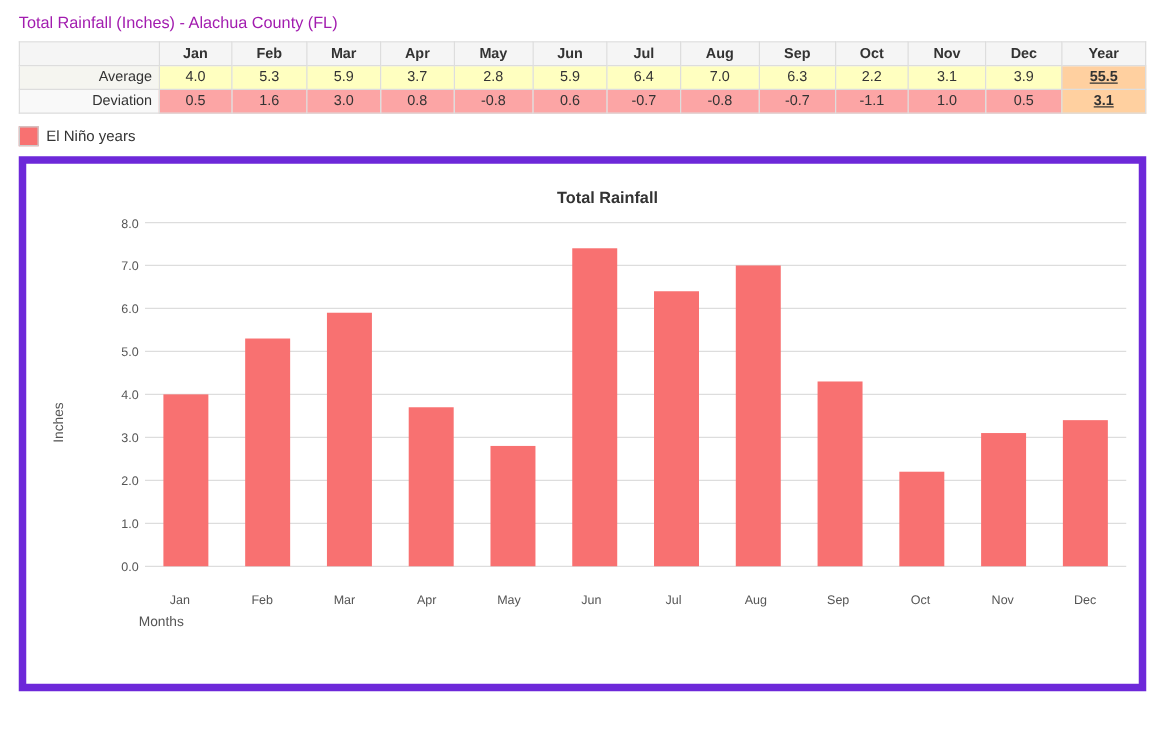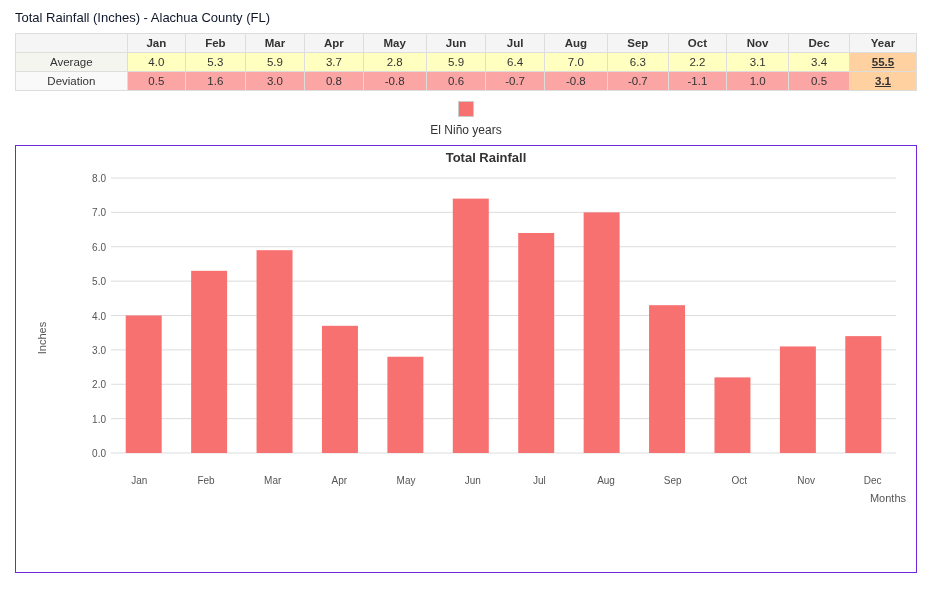--- a/index.html
+++ b/index.html
@@ -9,40 +9,40 @@
       background: #fff;
       color: #333;
       width: 932px;
       min-height: 604px;
       padding: 10px 15px;
     }
     #page-title {
       font-size: 13px;
       font-weight: normal;
       margin-bottom: 8px;
-      color: #0f172a;
+      color: #a21caf;
     }
     
     .data-table {
       width: 100%;
       border-collapse: collapse;
       margin-bottom: 10px;
       font-size: 11.5px;
     }
     .data-table th, .data-table td {
       text-align: center;
       padding: 3px 5px;
       border: 1px solid #ddd;
     }
     .data-table th {
       background: #f5f5f5;
       font-weight: bold;
     }
     .data-table td:first-child {
-      text-align: center;
+      text-align: right;
       font-weight: normal;
       background: #f9f9f9;
     }
     .row-average td {
       background: #ffffc0;
     }
     .row-average td:first-child {
       background: #f5f5f0;
     }
     .row-deviation td {
@@ -52,54 +52,53 @@
       background: #ffd0a0 !important;
       font-weight: bold;
       text-decoration: underline;
     }
     
     .legend {
       display: flex;
       align-items: center;
       margin-bottom: 8px;
       gap: 6px;
-      flex-direction: column;
     }
     .legend-box {
       width: 16px;
       height: 16px;
       background: #f87171;
       border: 1px solid #ccc;
       flex-shrink: 0;
     }
     
     .chart-container {
-      border: 1px solid #6d28d9;
+      border: 6px solid #6d28d9;
       background: #fff;
-      padding: 4px 10px 30px 50px;
+      padding: 19px 10px 30px 50px;
       position: relative;
       height: 428px;
     }
     .chart-title {
       text-align: center;
       font-size: 13px;
       font-weight: bold;
       margin-bottom: 8px;
     }
     .y-axis-label {
       position: absolute;
       left: -40px;
       top: 50%;
       transform: translateY(-50%) rotate(-90deg);
       font-size: 11px;
       color: #555;
       white-space: nowrap;
     }
     .x-axis-label {
-      text-align: right;
+      text-align: left;
       font-size: 11px;
       color: #555;
       margin-top: 6px;
     }
   </style>
 </head>
 <body>
 
 <div id="page-title">Total Rainfall (Inches)  - Alachua County (FL)</div>
 
@@ -129,21 +128,21 @@
         <td>5.3</td>
         <td>5.9</td>
         <td>3.7</td>
         <td>2.8</td>
         <td>5.9</td>
         <td>6.4</td>
         <td>7.0</td>
         <td>6.3</td>
         <td>2.2</td>
         <td>3.1</td>
-        <td>3.4</td>
+        <td>3.9</td>
         <td class="col-year">55.5</td>
       </tr>
       <tr class="row-deviation">
         <td>Deviation</td>
         <td>0.5</td>
         <td>1.6</td>
         <td>3.0</td>
         <td>0.8</td>
         <td>-0.8</td>
         <td>0.6</td>

